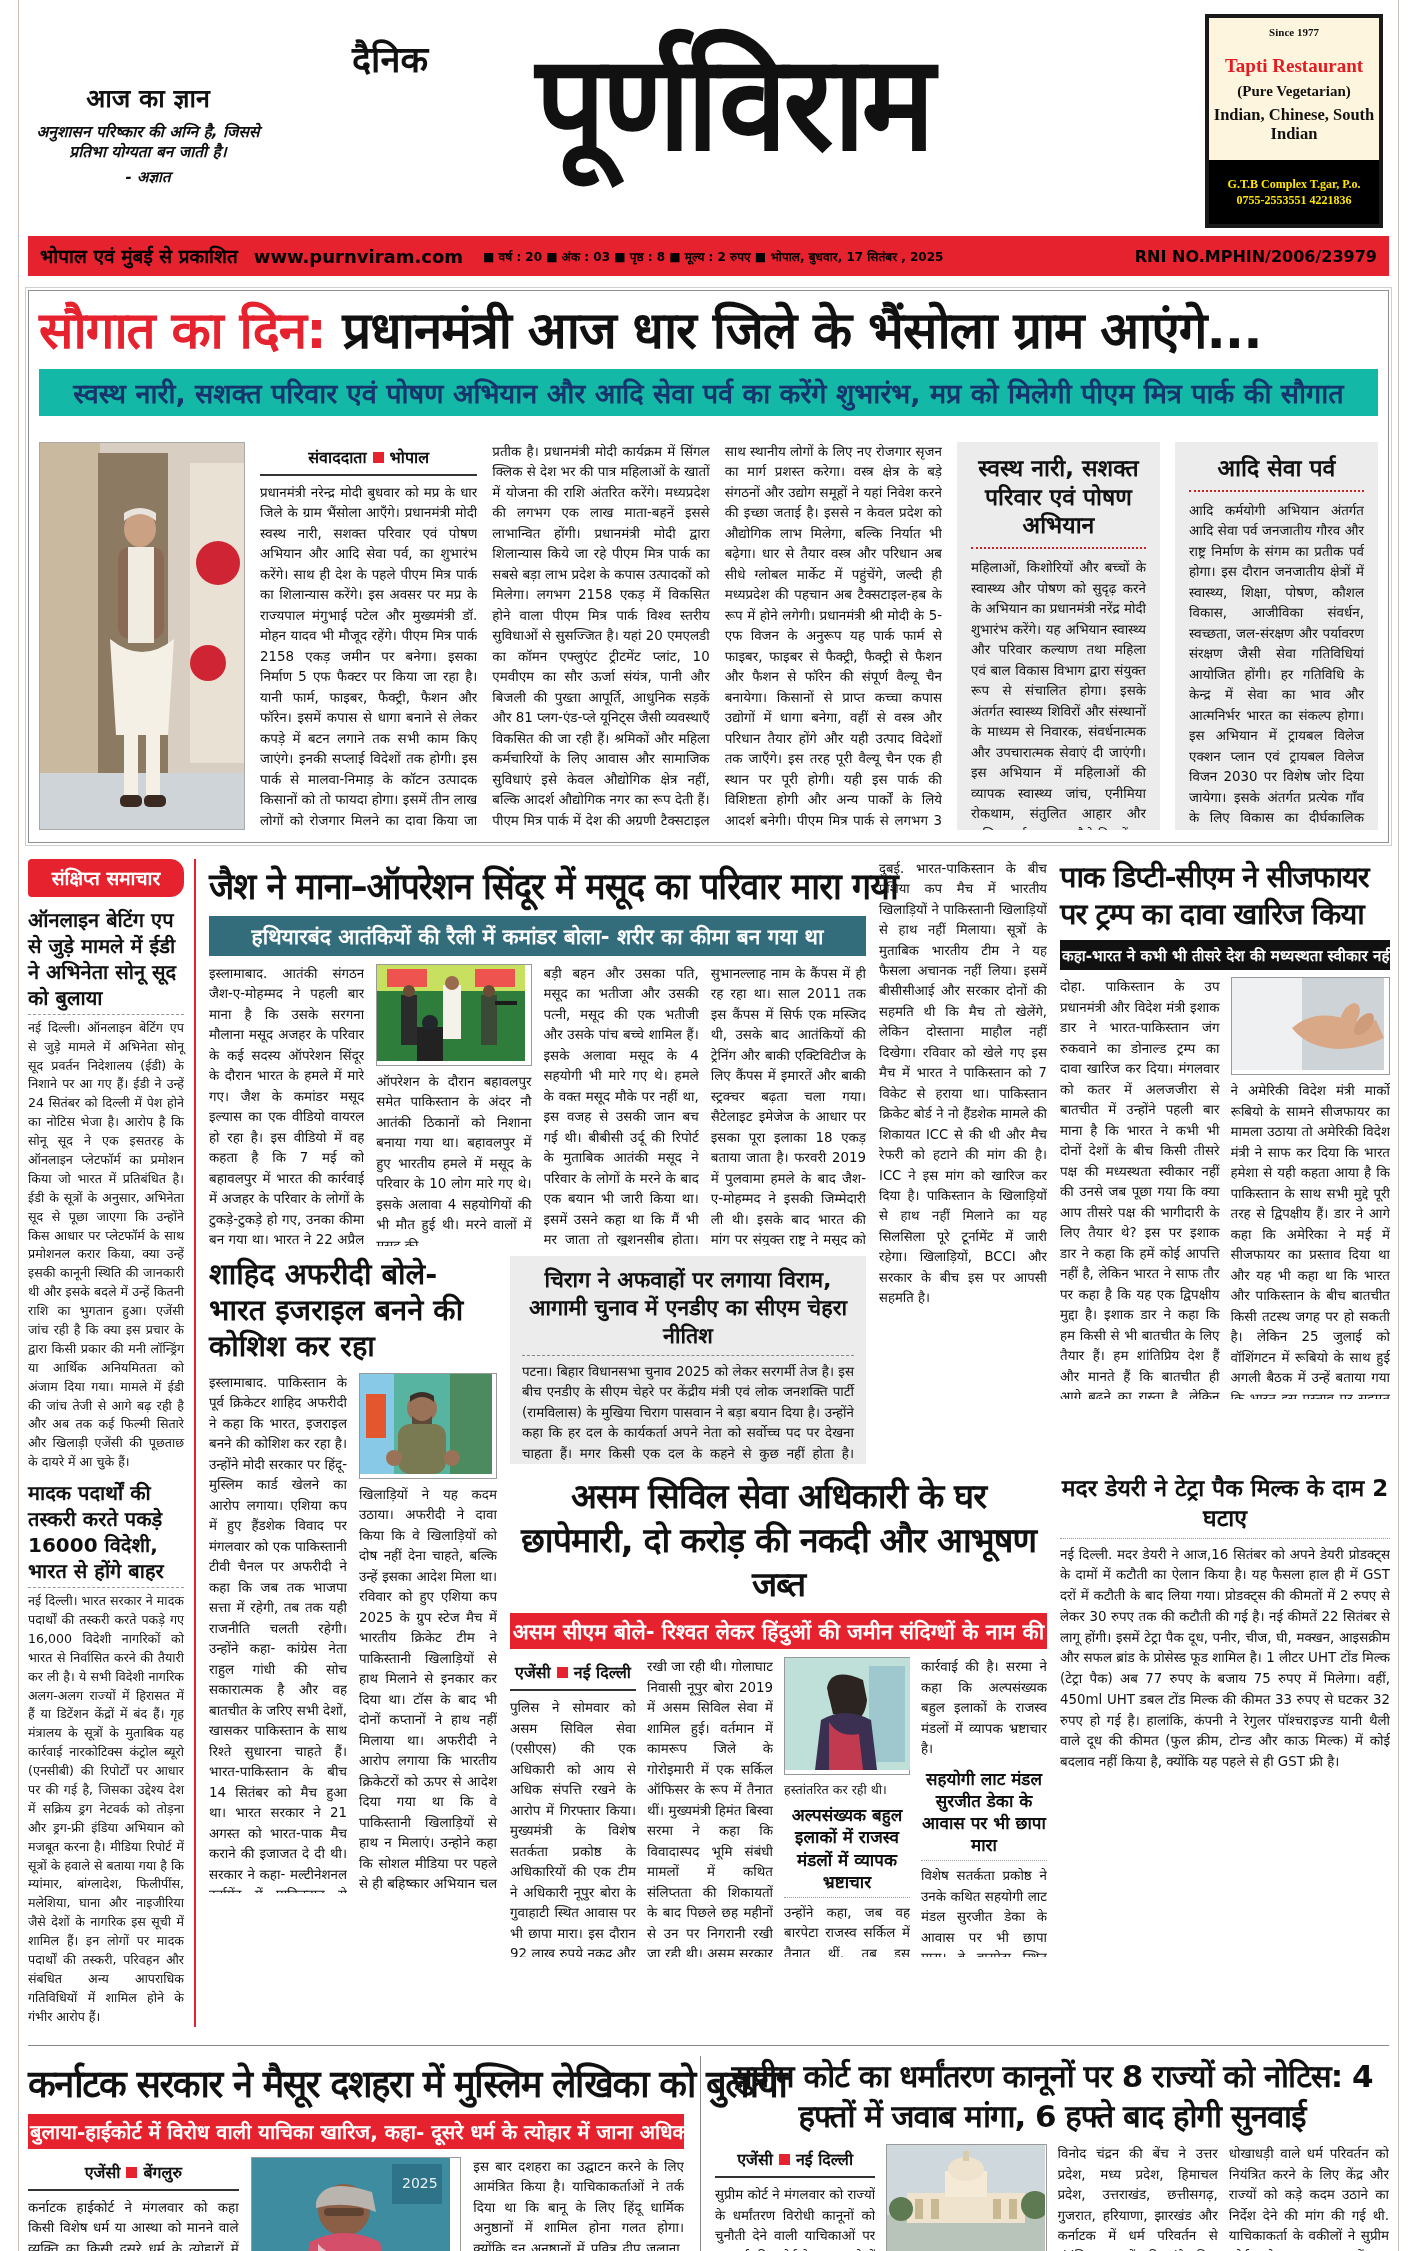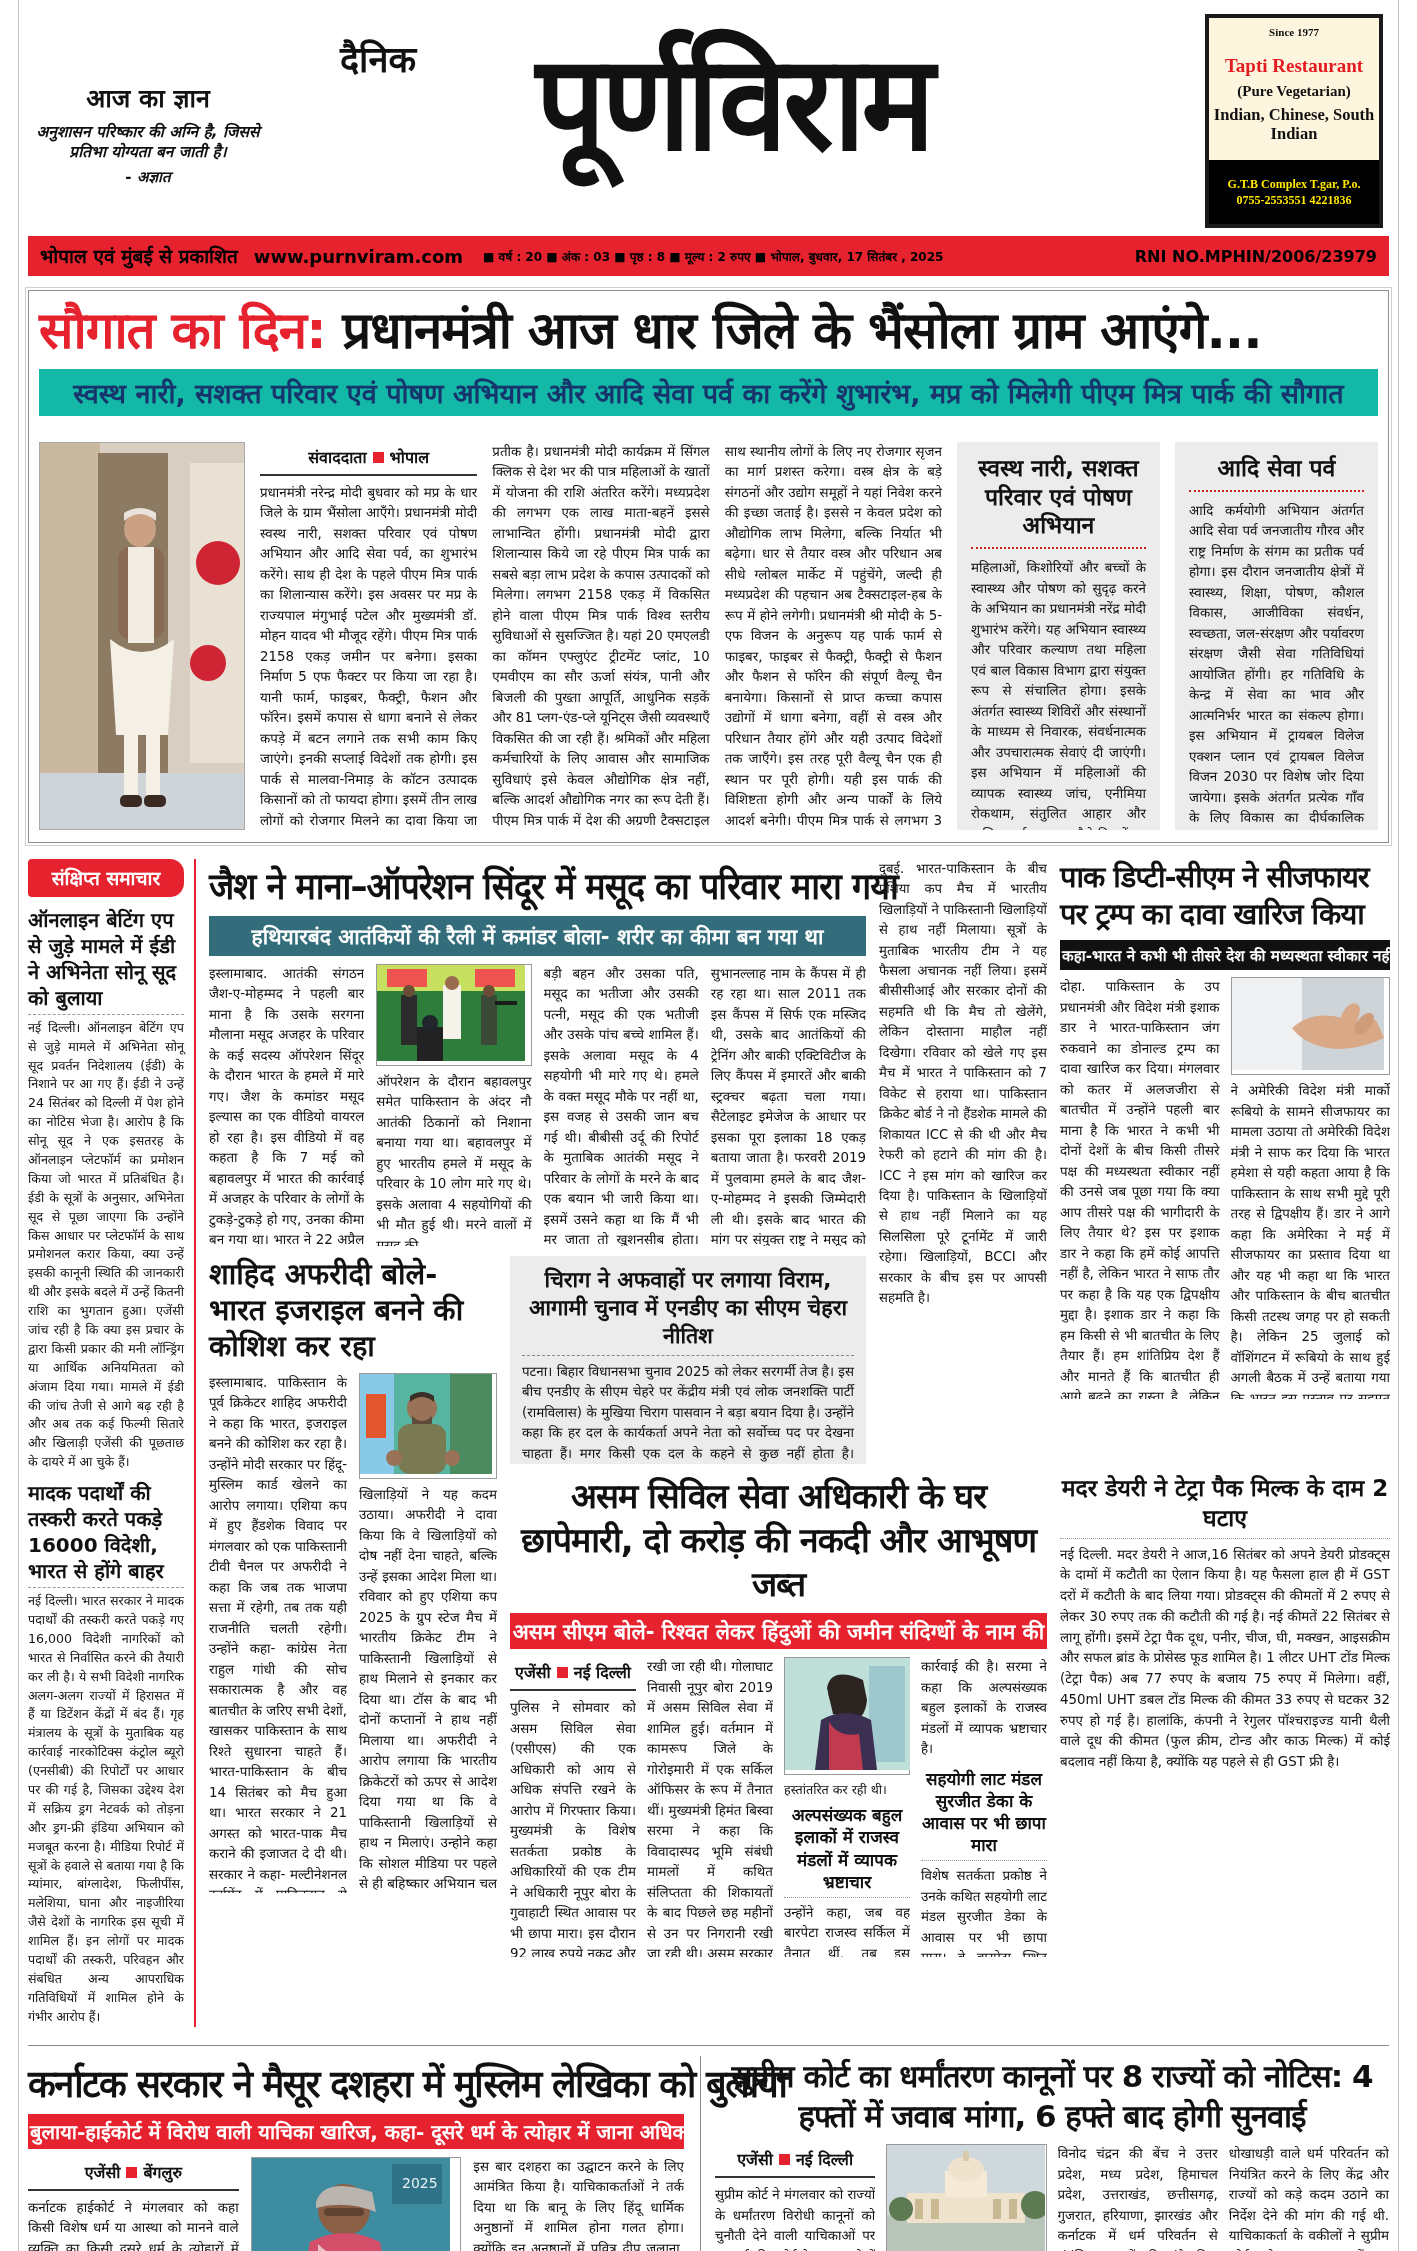--- a/index.html
+++ b/index.html
@@ -7,21 +7,21 @@
   body { width:1417px; height:2251px; overflow:hidden; font-family:"DejaVu Sans",sans-serif; color:#111; }
   .frame { margin:0 18px; border-left:1px solid #c9c2bd; border-right:1px solid #c9c2bd; padding:0 9px; height:2251px; }
 
   
   .masthead { display:flex; padding:14px 6px 6px; height:234px; }
   .mh-left { width:228px; padding-top:66px; text-align:center; }
   .gyan-title { font-size:25px; font-weight:800; margin-bottom:8px; }
   .gyan-quote { font-size:15.5px; font-weight:700; font-style:italic; line-height:1.3; }
   .gyan-author { font-size:15px; font-weight:700; font-style:italic; margin-top:4px; }
   .mh-center { flex:1; position:relative; text-align:center; }
-  .dainik { position:absolute; left:78px; top:20px; font-size:36px; font-weight:800; }
+  .dainik { position:absolute; left:90px; top:20px; font-size:36px; font-weight:800; }
   .nameplate { font-size:132px; font-weight:800; line-height:1.35; letter-spacing:-4px; white-space:nowrap; transform:scaleX(0.93); transform-origin:center; }
   .adbox { width:178px; height:214px; border:4px solid #1a1a1a; background:#fdf5dd; text-align:center;
            font-family:"Liberation Serif",serif; display:flex; flex-direction:column; }
   .ad-since { font-size:11px; font-weight:700; margin-top:8px; }
   .ad-name { font-size:19px; font-weight:700; color:#e31c23; margin-top:17px; }
   .ad-tag1 { font-size:15px; font-weight:700; margin-top:6px; }
   .ad-tag2 { font-size:16.5px; font-weight:700; margin-top:6px; line-height:1.15; }
   .ad-foot { margin-top:auto; background:#000000; color:#ffe600; font-size:12px; font-weight:700; padding:16px 2px; line-height:1.35; }
 
   

